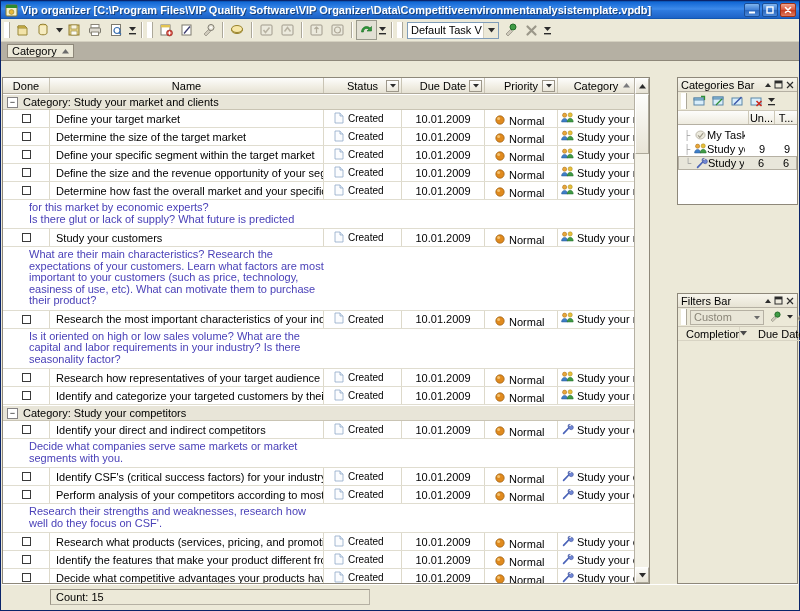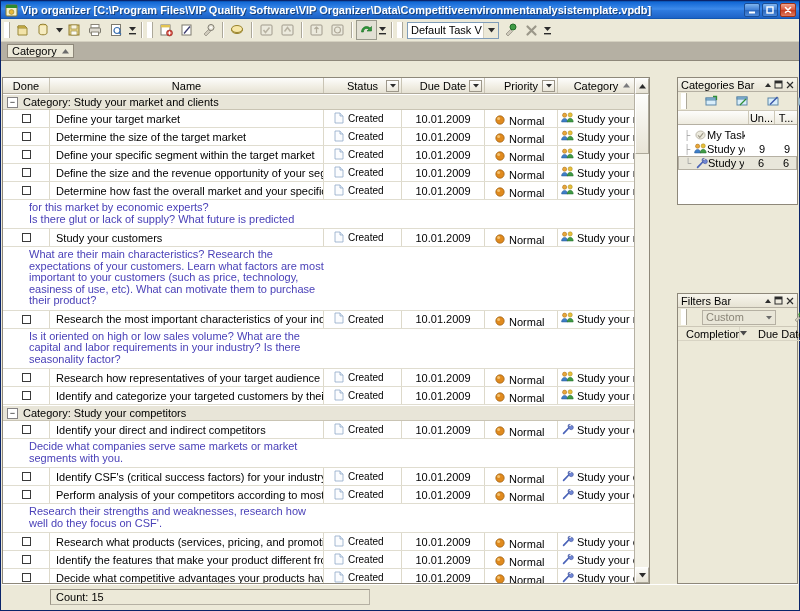--- a/index.html
+++ b/index.html
@@ -239,21 +239,21 @@
     display:flex;align-items:center;padding:0 2px 0 3px;
     font-size:11px;color:#000;flex:0 0 auto;
   }
   .panel-title .pt-text{flex:1 1 auto;white-space:nowrap;overflow:hidden;}
   .pbtn{
     width:11px;height:11px;display:flex;align-items:center;justify-content:center;
     color:#2c2c2c;font-size:9px;line-height:9px;flex:0 0 auto;
   }
   .panel-tools{
     height:18px;background:#ece9d8;display:flex;align-items:center;
-    border-bottom:1px solid #cdc8b8;padding-left:2px;flex:0 0 auto;gap:12px;
+    border-bottom:1px solid #cdc8b8;padding-left:2px;flex:0 0 auto;
   }
   .ptb{
     width:19px;height:17px;display:flex;align-items:center;justify-content:center;flex:0 0 auto;
   }
   .cathdr{
     height:13px;background:linear-gradient(to bottom,#fdfdfc,#eeebdf);
     border-bottom:1px solid #b5b0a3;display:flex;flex:0 0 auto;
     font-size:11px;
   }
   .cathdr .ch{

